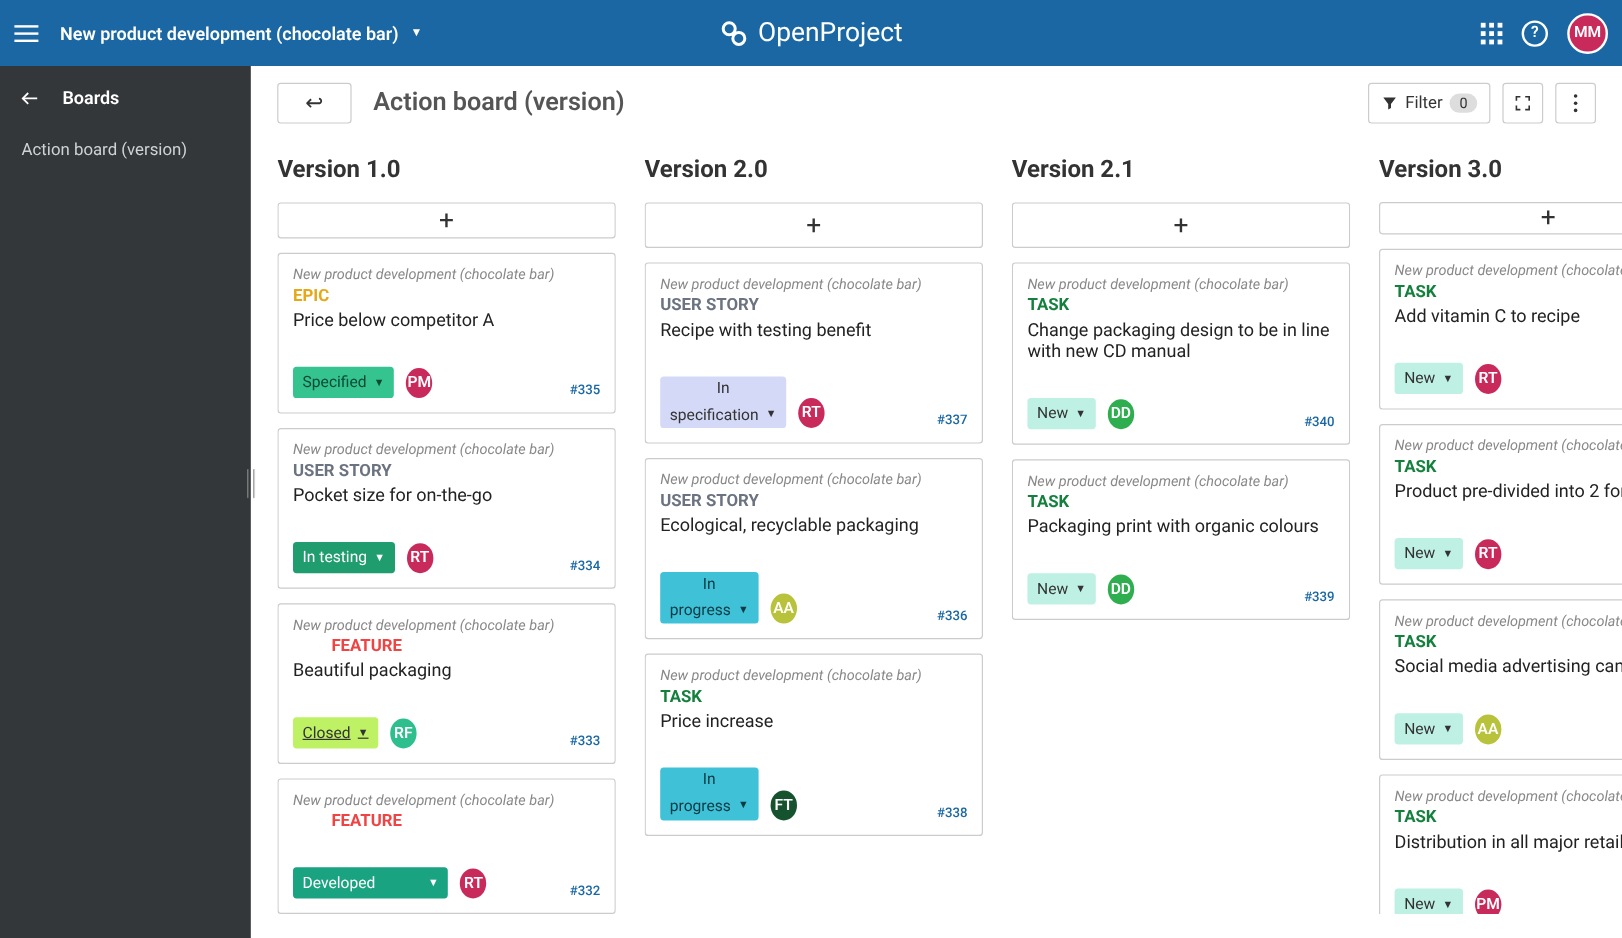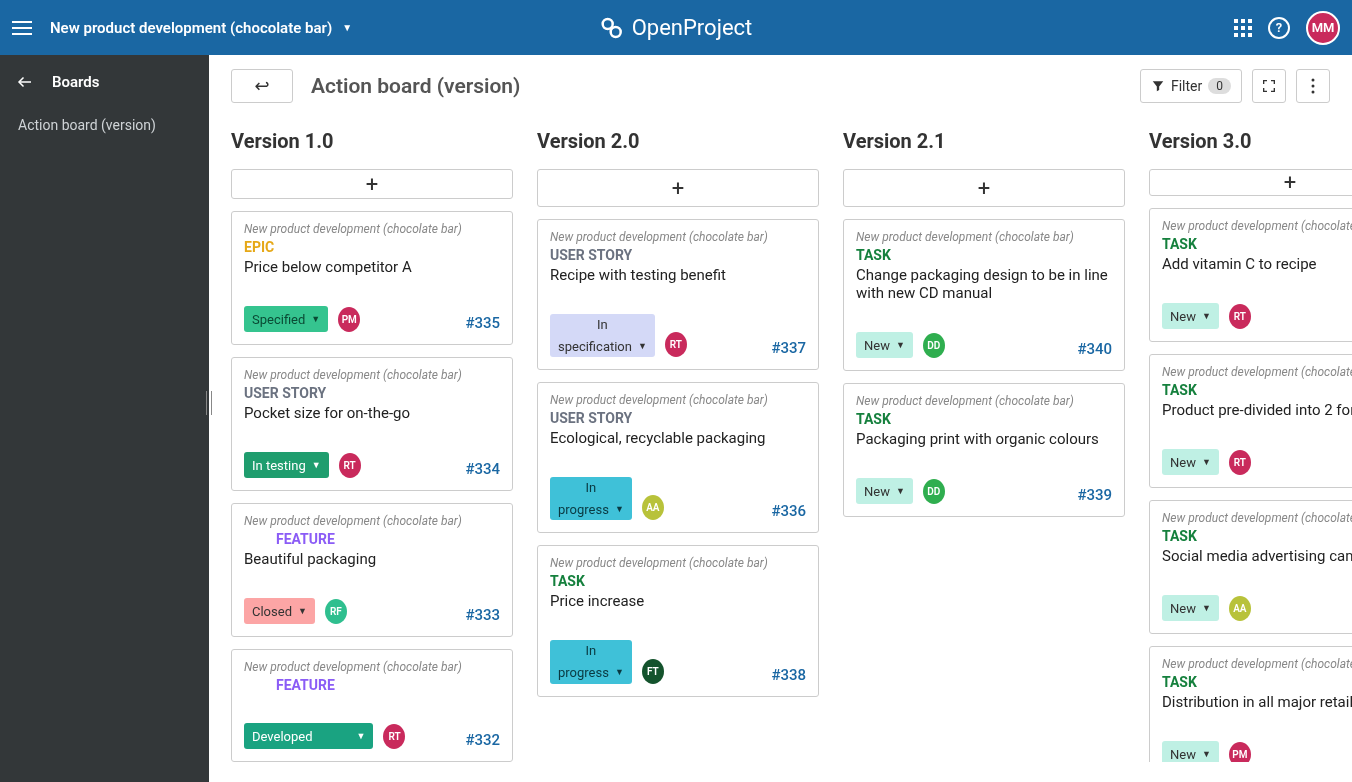--- a/index.html
+++ b/index.html
@@ -39,30 +39,30 @@
 
 .board { flex: 1; display: flex; gap: 24px; padding: 12px 22px 20px; overflow-x: auto; overflow-y: hidden; }
 .column { width: 282px; min-width: 282px; display: flex; flex-direction: column; gap: 12px; overflow-y: auto; }
 .col-title { font-size: 20px; font-weight: 700; color: #333; margin-bottom: 4px; }
 .add-card { height: 38px; border: 1px solid #ccc; border-radius: 3px; display: flex; align-items: center; justify-content: center; font-size: 22px; color: #333; cursor: pointer; background: #fff; }
 .card { border: 1px solid #ccc; border-radius: 3px; padding: 10px 12px 12px; background: #fff; cursor: pointer; }
 .card .proj { font-size: 12px; font-style: italic; color: #888; }
 .card .type { font-size: 14px; font-weight: 700; margin-top: 3px; text-transform: uppercase; }
 .card .type.epic { color: #e6a817; }
 .card .type.userstory { color: #6b7280; }
-.card .type.feature { color: #8b5cf6; padding-left: 32px; }
+.card .type.feature { color: #ef4444; padding-left: 32px; }
 .card .type.task { color: #15803d; }
 .card .title { font-size: 15px; color: #222; margin-top: 3px; }
 .card .foot { margin-top: 30px; display: flex; align-items: flex-end; gap: 10px; }
 .status { height: 26px; border-radius: 3px; display: flex; align-items: center; padding: 0 8px; gap: 6px; font-size: 13px; cursor: pointer; white-space: nowrap; }
 .status.wide { height: auto; padding: 3px 8px; text-align: center; line-height: 1.2; flex-direction: column; }
 .status.wide .stxt { display: block; }
 .status .caret { font-size: 9px; }
-.av { width: 22px; height: 25px; border-radius: 50%; display: flex; align-items: center; justify-content: center; font-size: 10px; font-weight: 600; color: #fff; }
-.cid { margin-left: auto; color: #1a67a3; font-size: 15px; font-weight: 500; }
+.av { width: 22px; height: 25px; border-radius: 50%; display: flex; align-items: center; justify-content: center; font-size: 13px; font-weight: 600; color: #fff; }
+.cid { margin-left: auto; color: #1a67a3; font-size: 11px; font-weight: 500; }
 
 .drag-handle { position: absolute; left: 206px; top: 50%; width: 6px; height: 24px; display: flex; justify-content: space-between; }
 .drag-handle span { width: 1px; background: #888; }
 </style>
 </head>
 <body>
 
 <div class="topbar">
   <div class="hamburger">
       <span></span>
@@ -172,21 +172,21 @@
               </div>
               <div class="av" style="background: rgb(201, 42, 92);">RT</div>
               <div class="cid">#334</div>
             </div>
           </div>
           <div class="card">
             <div class="proj">New product development (chocolate bar)</div>
             <div class="type feature">FEATURE</div>
             <div class="title">Beautiful packaging</div>
             <div class="foot">
-              <div class="status" style="background: #fca5a5; color: rgb(51, 51, 51);">
+              <div class="status" style="background: #bef264; color: rgb(51, 51, 51); text-decoration: underline;">
                 <span>Closed</span>
                 <span class="caret">▼</span>
               </div>
               <div class="av" style="background: rgb(47, 191, 143);">RF</div>
               <div class="cid">#333</div>
             </div>
           </div>
           <div class="card">
             <div class="proj">New product development (chocolate bar)</div>
             <div class="type feature">FEATURE</div>

